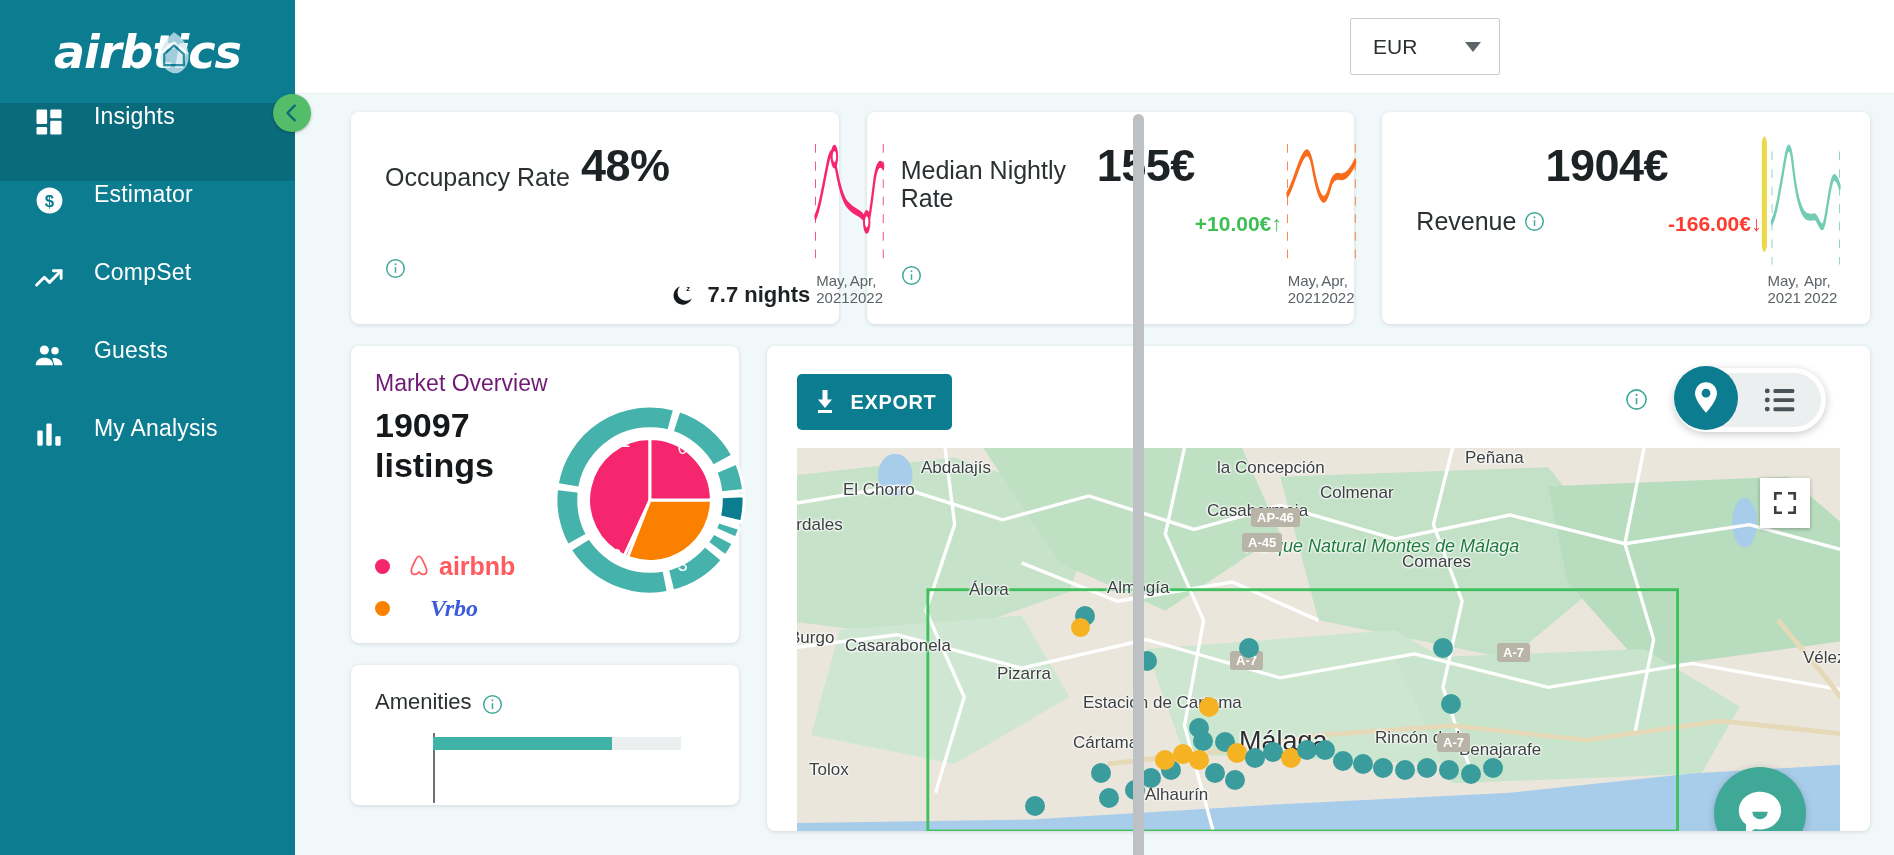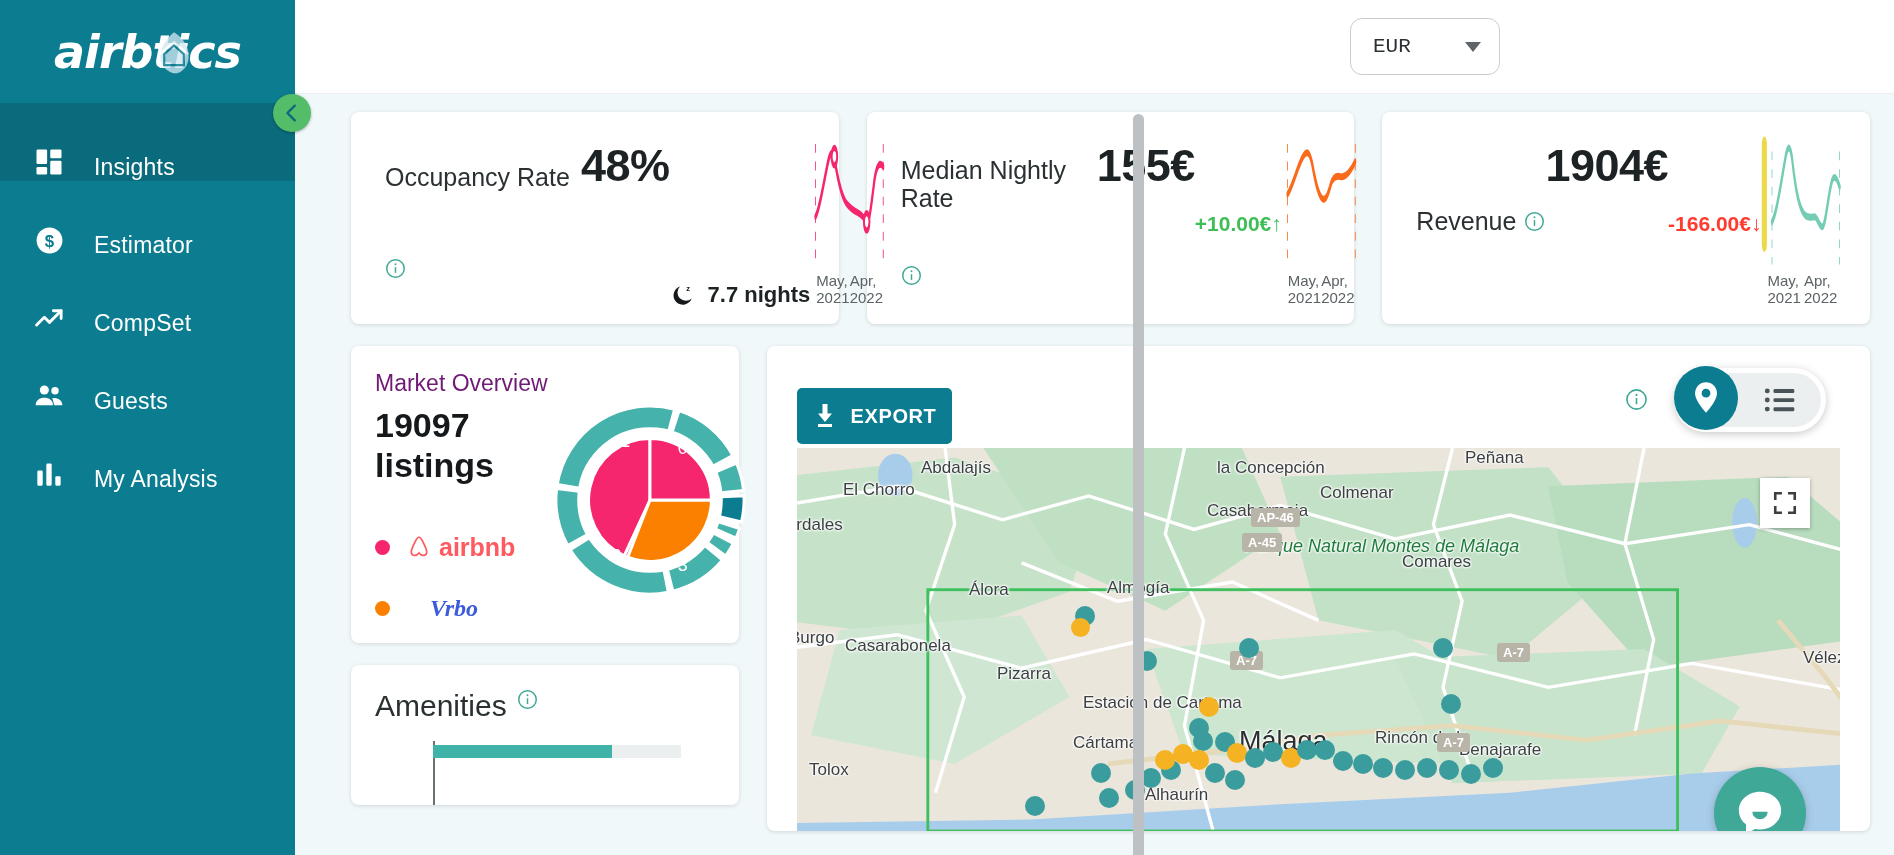--- a/index.html
+++ b/index.html
@@ -23,21 +23,21 @@
   .brand-text {
     font-size: 46px; font-weight: bold; font-style: italic;
     color: #ffffff; letter-spacing: -1px; position: relative;
     font-family: "DejaVu Sans", sans-serif;
   }
   .brand-logo-mark {
     position: absolute; left: 152px; top: 28px; width: 44px; height: 48px;
     opacity: .85;
   }
   .nav-item {
-    height: 78px; display: flex; align-items: flex-end; padding-left: 30px;
+    height: 78px; display: flex; align-items: flex-start; padding-left: 30px;
     color: #ffffff; cursor: pointer;
   }
   .nav-item.active { background: #0a6b7c; }
   .nav-ico {
     width: 38px; height: 38px; flex: 0 0 38px; display: flex;
     align-items: center; justify-content: center; margin-right: 26px;
   }
   .nav-label { font-size: 23px; font-weight: 400; letter-spacing: .2px; }
 
   .collapse-btn {
@@ -67,23 +67,23 @@
   }
   .search-input {
     border: none; outline: none; font-size: 22px; color: #9aa0a3;
     font-family: "Liberation Sans", sans-serif; width: 205px; background: transparent;
   }
   .search-divider { width: 1px; height: 30px; background: #d4d8da; margin: 0 12px 0 4px; }
   .search-btn { background: none; border: none; cursor: pointer; padding: 4px; display:flex; }
 
   .currency-select {
     position: absolute; left: 1055px; width: 150px; height: 57px;
-    border: 1px solid #c8cdd0; border-radius: 12px; background: #fff;
+    border: 1px solid #c8cdd0; border-radius: 2px; background: #fff;
     display: flex; align-items: center; justify-content: space-between;
-    padding: 0 18px 0 22px; cursor: pointer; font-family: Liberation Mono, monospace;
+    padding: 0 18px 0 22px; cursor: pointer;
   }
   .currency-select span { font-size: 21px; color: #2b3133; }
 
   
   .content {
     flex: 1; position: relative; overflow: hidden; padding: 18px 24px 0 56px;
   }
   .kpi-row { display: flex; gap: 28px; }
   .card {
     background: #fff; border-radius: 8px; box-shadow: 0 1px 4px rgba(0,0,0,.13);
@@ -106,31 +106,31 @@
   .info-ico { display: inline-flex; vertical-align: middle; }
 
   .row2 { display: flex; gap: 28px; margin-top: 22px; }
   .col-left { width: 388px; flex: 0 0 388px; }
   .col-right { flex: 1; }
 
   .market-card { height: 297px; padding: 24px 22px 14px 24px; display: flex; }
   .market-title { font-size: 23px; color: #701a75; }
   .market-count { font-size: 34px; font-weight: bold; color: #16191b; line-height: 1.18; margin-top: 8px; max-width: 150px; }
   .legend { margin-top: auto; }
-  .legend-row { display: flex; align-items: center; gap: 16px; height: 42px; margin-top: 19px; }
+  .legend-row { display: flex; align-items: center; gap: 16px; height: 42px; }
   .legend-dot { width: 15px; height: 15px; border-radius: 50%; }
 
   .amen-card { margin-top: 22px; height: 140px; padding: 24px 22px 0 24px; overflow: hidden; }
-  .amen-title { font-size: 30px; color: #2b3133; display: flex; align-items: flex-start; gap: 10px; }
+  .amen-title { font-size: 22px; color: #2b3133; display: flex; align-items: flex-end; gap: 10px; }
   .amen-bars { margin-top: 22px; padding-left: 58px; position: relative; }
   .amen-axis-line { position: absolute; left: 58px; top: -4px; width: 2px; height: 70px; background: #6b7275; }
   .amen-bar-bg { height: 13px; background: #eceff0; position: relative; margin-bottom: 12px; width: 248px; }
   .amen-bar-fill { position: absolute; left: 0; top: 0; height: 13px; background: #3fb3a8; }
 
-  .map-card { height: 485px; padding: 42px 0 0 0; position: relative; overflow: hidden; }
+  .map-card { height: 485px; padding: 28px 0 0 0; position: relative; overflow: hidden; }
   .export-btn {
     margin-left: 30px; width: 155px; height: 56px; background: #0c7c90; border: none;
     border-radius: 5px; color: #fff; display: flex; align-items: center; justify-content: center;
     gap: 14px; font-size: 20px; font-weight: bold; letter-spacing: .6px; cursor: pointer;
   }
   .map-toggle {
     position: absolute; right: 44px; top: 22px; width: 152px; height: 64px;
     background: #eceff0; border-radius: 34px; display: flex; align-items: center;
     box-shadow: 0 2px 8px rgba(0,0,0,.22); border: 5px solid #fff; z-index: 8;
   }

